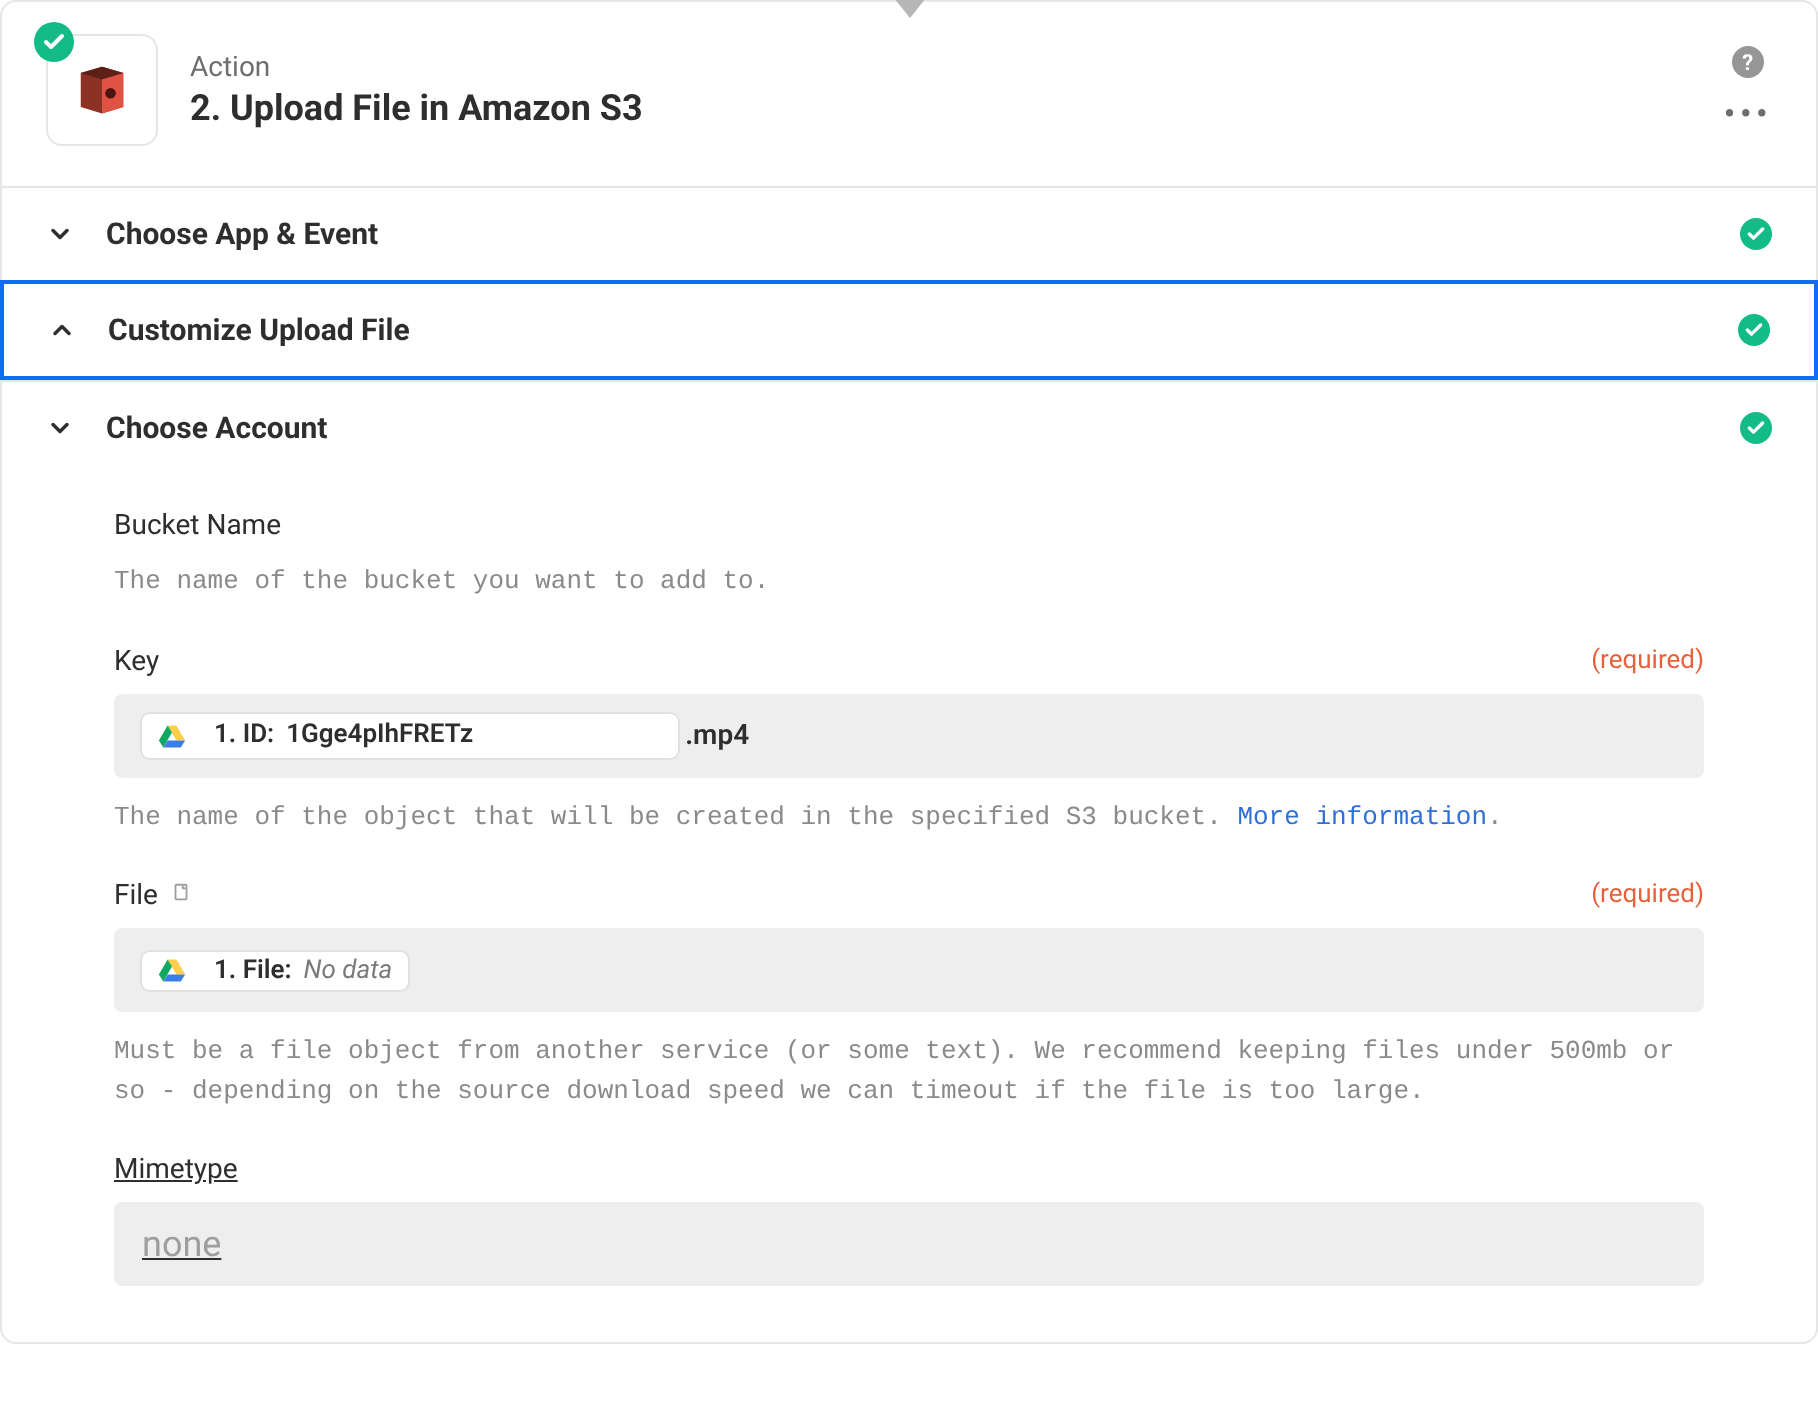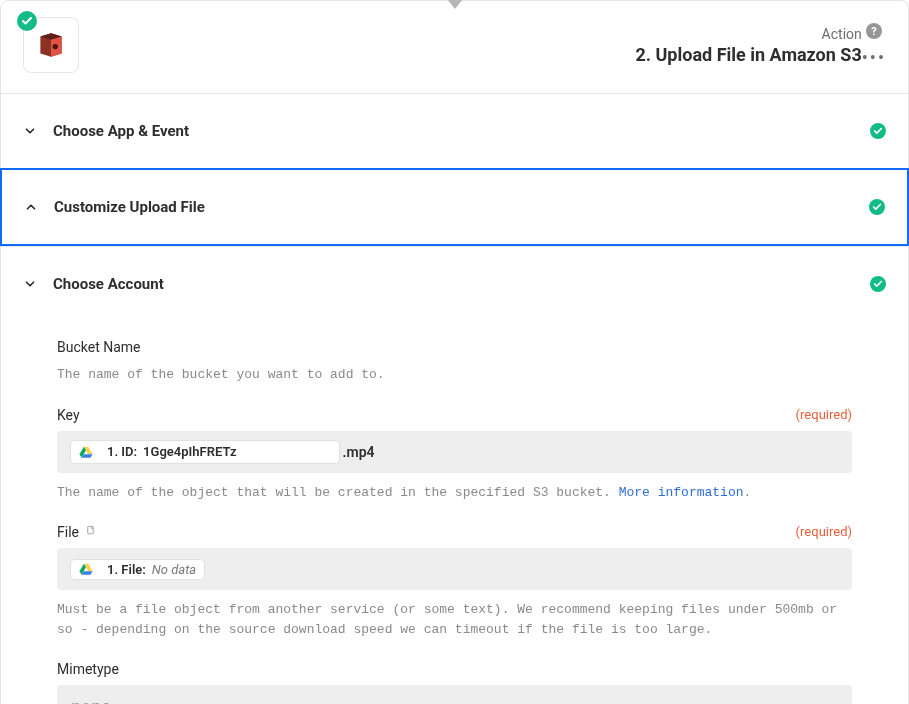--- a/index.html
+++ b/index.html
@@ -6,28 +6,28 @@
   body { font-family: -apple-system, BlinkMacSystemFont, "Segoe UI", Roboto, Helvetica, Arial, sans-serif; background: #fff; color: #2e2e2e; font-size: 14px; }
 
   .container { width: 909px; margin: 0 auto; border: 1px solid #e6e6e6; border-radius: 8px; overflow: visible; position: relative; }
 
   .arrow-top { position: absolute; left: 50%; top: -2px; transform: translateX(-50%); width: 0; height: 0; border-left: 8px solid transparent; border-right: 8px solid transparent; border-top: 10px solid #b6b6b6; }
 
   .header { display: flex; align-items: center; padding: 16px 22px 20px 22px; position: relative; }
   .app-badge { position: relative; width: 56px; height: 56px; border: 1px solid #e6e6e6; border-radius: 8px; display: flex; align-items: center; justify-content: center; margin-right: 16px; background:#fff; flex-shrink: 0; }
   .s3-icon { width: 34px; height: 34px; }
   .check-badge { position: absolute; top: -7px; left: -7px; width: 20px; height: 20px; background: #13bc86; border-radius: 50%; display: flex; align-items: center; justify-content: center; color: #fff; font-size: 12px; }
-  .header-text { flex: 1; text-align: right; }
+  .header-text { flex: 1; }
   .header-label { color: #6e6e6e; font-size: 14px; margin-bottom: 2px; }
   .header-title { font-size: 18px; font-weight: 700; color: #2e2e2e; }
   .header-actions { display: flex; flex-direction: column; align-items: center; gap: 10px; }
   .help-icon { width: 16px; height: 16px; border-radius: 50%; background: #969696; color: #fff; display:flex; align-items:center; justify-content:center; font-size: 11px; font-weight:bold; cursor:pointer; }
   .more-icon { font-size: 18px; color: #6e6e6e; cursor:pointer; line-height:1; letter-spacing: 2px; }
 
-  .section-row { display: flex; align-items: center; padding: 28px 22px; border-top: 1px solid #e6e6e6; cursor: pointer; position: relative; }
+  .section-row { display: flex; align-items: center; padding: 14px 22px; border-top: 1px solid #e6e6e6; cursor: pointer; position: relative; }
   .section-row.active { border: 2px solid #136bf5; border-left-width: 2px; border-right-width: 2px; margin-left: -1px; margin-right: -1px; }
   .chevron { width: 14px; margin-right: 16px; color: #2e2e2e; display:inline-flex; }
   .section-title { font-weight: 700; font-size: 15px; flex: 1; }
   .status-check { width: 16px; height: 16px; border-radius: 50%; background: #13bc86; display:flex; align-items:center; justify-content:center; color:#fff; font-size:10px; }
 
   .form-area { padding: 18px 56px 18px 56px; }
   .field-block { margin-bottom: 22px; }
   .field-label-row { display:flex; align-items:flex-start; margin-bottom: 8px; }
   .field-label { font-size: 14px; font-weight: 400; color: #2e2e2e; }
   .required-tag { margin-left: auto; color: #e8613c; font-size: 13px; }
@@ -179,21 +179,21 @@
               <polygon points="12,58 52,58 62,42 22,42" fill="#3a7ee8"></polygon>
             </svg>
           </span>
           <span class="pill-bold">1. File:</span>
           <span class="pill-italic">No data</span>
         </span>
       </div>
       <div class="help-text">Must be a file object from another service (or some text). We recommend keeping files under 500mb or so - depending on the source download speed we can timeout if the file is too large.</div>
     </div>
 
-    <div class="field-block" style="margin-bottom:4px;">
+    <div class="field-block" style="margin-bottom:4px;text-decoration:underline;">
       <div class="field-label-row">
         <span class="field-label">Mimetype</span>
       </div>
       <div class="field-input">
         <span class="placeholder-text">none</span>
       </div>
       <div class="help-text">
         
       </div>
     </div>

